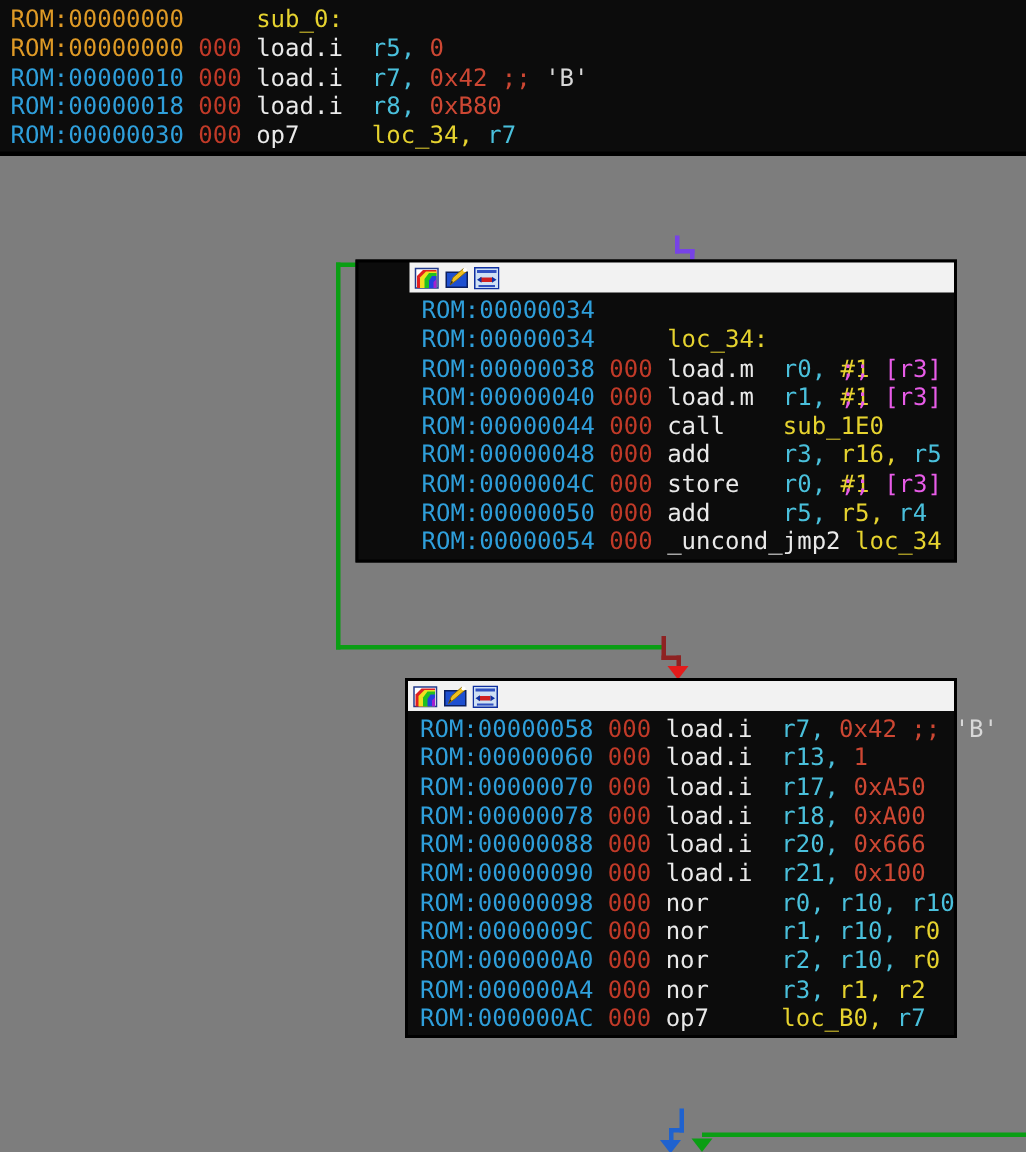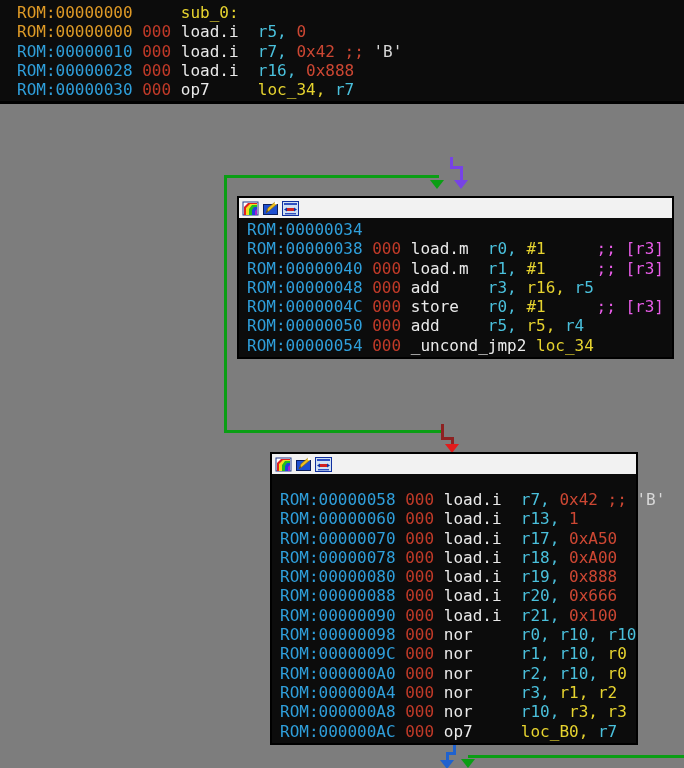--- a/index.html
+++ b/index.html
@@ -62,29 +62,29 @@
     <div class="eseg" style="left: 441px; top: 437px; width: 13px; height: 3px; background: rgb(142, 34, 34);"></div>
     <div class="eseg" style="left: 451px; top: 437px; width: 3px; height: 9px; background: rgb(142, 34, 34);"></div>
     <div class="earrow" style="left: 445px; top: 444px; border-top-color: rgb(227, 27, 27);"></div>
     <div class="eseg" style="left: 453px; top: 739px; width: 3px; height: 16px; background: rgb(31, 98, 207);"></div>
     <div class="eseg" style="left: 446px; top: 752px; width: 10px; height: 3px; background: rgb(31, 98, 207);"></div>
     <div class="eseg" style="left: 446px; top: 752px; width: 3px; height: 9px; background: rgb(31, 98, 207);"></div>
     <div class="earrow" style="left: 440px; top: 760px; border-top-color: rgb(31, 98, 207);"></div>
     <div class="eseg" style="left: 468px; top: 755px; width: 216px; height: 3px; background: rgb(10, 158, 20);"></div>
     <div class="earrow" style="left: 461px; top: 759px; border-top-color: rgb(10, 158, 20);"></div>
     <div class="gnode noborder-top" style="left: 0px; top: 0px; width: 684px;">
-      <div class="code" style="padding-left: 17px; padding-top: 3px;">
+      <div class="code" style="padding-left: 7px; padding-top: 3px;">
         <div class="line"><span class="ah">ROM:00000000</span><span class="p">     </span><span class="l">sub_0:</span></div>
         <div class="line"><span class="ah">ROM:00000000</span><span class="p"> </span><span class="b">000</span><span class="p"> </span><span class="m">load.i  </span><span class="r">r5, </span><span class="n">0</span></div>
         <div class="line"><span class="a">ROM:00000010</span><span class="p"> </span><span class="b">000</span><span class="p"> </span><span class="m">load.i  </span><span class="r">r7, </span><span class="n">0x42</span><span class="n"> ;; </span><span class="ch">'B'</span></div>
-        <div class="line"><span class="a">ROM:00000028</span><span class="p"> </span><span class="b">000</span><span class="p"> </span><span class="m">load.i  </span><span class="r">r16, </span><span class="n">0x888</span></div>
+        <div class="line"><span class="a">ROM:00000018</span><span class="p"> </span><span class="b">000</span><span class="p"> </span><span class="m">load.i  </span><span class="r">r8, </span><span class="n">0xB80</span></div>
         <div class="line"><span class="a">ROM:00000030</span><span class="p"> </span><span class="b">000</span><span class="p"> </span><span class="m">op7     </span><span class="l">loc_34</span><span class="l">, </span><span class="r">r7</span></div>
       </div>
     </div>
-    <div class="gnode" style="left: 237px; top: 196px; width: 437px;">
+    <div class="gnode" style="left: 237px; top: 173px; width: 401px; padding-left: 34px;">
       <div class="titlebar">
         <span class="nicon">
           <svg width="17" height="15">
             <rect x="0.5" y="0.5" width="16" height="14" fill="#223a8c"></rect>
             <rect x="1.5" y="1.5" width="14" height="12" fill="#fff"></rect>
             <polygon points="2,14 2,6 6,2 15,2 15,14" fill="#e02020"></polygon>
             <polygon points="4,14 4,7 8,3 15,3 15,14" fill="#f0e020"></polygon>
             <polygon points="7,14 7,8 10,4 15,4 15,14" fill="#20c020"></polygon>
             <polygon points="10,14 10,9 12,6 15,6 15,14" fill="#2040e0"></polygon>
             <polygon points="13,14 13,10 15,8 15,14" fill="#a020d0"></polygon>
@@ -104,22 +104,24 @@
             <rect x="2" y="2" width="13" height="2" fill="#3050c0"></rect>
             <rect x="4" y="7" width="8" height="3" fill="#d02020"></rect>
             <polygon points="2,8.5 5,6.5 5,10.5" fill="#1030a0"></polygon>
             <polygon points="15,8.5 12,6.5 12,10.5" fill="#1030a0"></polygon>
             <rect x="3" y="12" width="11" height="1.4" fill="#3050c0"></rect>
           </svg>
         </span>
       </div>
       <div class="code" style="padding-left: 8px; padding-top: 2px;">
         <div class="line"><span class="a">ROM:00000034</span></div>
+        <div class="line"><span class="a">ROM:00000034</span><span class="p">     </span><span class="l">loc_34:</span></div>
         <div class="line"><span class="a">ROM:00000038</span><span class="p"> </span><span class="b">000</span><span class="p"> </span><span class="m">load.m  </span><span class="r">r0, </span><span class="ry">#1</span><span class="rc"><span class="c">;; [r3]</span></span></div>
         <div class="line"><span class="a">ROM:00000040</span><span class="p"> </span><span class="b">000</span><span class="p"> </span><span class="m">load.m  </span><span class="r">r1, </span><span class="ry">#1</span><span class="rc"><span class="c">;; [r3]</span></span></div>
+        <div class="line"><span class="a">ROM:00000044</span><span class="p"> </span><span class="b">000</span><span class="p"> </span><span class="m">call    </span><span class="l">sub_1E0</span></div>
         <div class="line"><span class="a">ROM:00000048</span><span class="p"> </span><span class="b">000</span><span class="p"> </span><span class="m">add     </span><span class="r">r3, </span><span class="ry">r16, </span><span class="r">r5</span></div>
         <div class="line"><span class="a">ROM:0000004C</span><span class="p"> </span><span class="b">000</span><span class="p"> </span><span class="m">store   </span><span class="r">r0, </span><span class="ry">#1</span><span class="rc"><span class="c">;; [r3]</span></span></div>
         <div class="line"><span class="a">ROM:00000050</span><span class="p"> </span><span class="b">000</span><span class="p"> </span><span class="m">add     </span><span class="r">r5, </span><span class="ry">r5, </span><span class="r">r4</span></div>
         <div class="line"><span class="a">ROM:00000054</span><span class="p"> </span><span class="b">000</span><span class="p"> </span><span class="m">_uncond_jmp2 </span><span class="l">loc_34</span></div>
       </div>
     </div>
     <div class="gnode" style="left: 270px; top: 452px; width: 368px;">
       <div class="titlebar">
         <span class="nicon">
           <svg width="17" height="15">
@@ -144,29 +146,27 @@
           <svg width="17" height="15">
             <rect x="0.5" y="0.5" width="16" height="14" fill="#cfe0f4" stroke="#1030a0"></rect>
             <rect x="2" y="2" width="13" height="2" fill="#3050c0"></rect>
             <rect x="4" y="7" width="8" height="3" fill="#d02020"></rect>
             <polygon points="2,8.5 5,6.5 5,10.5" fill="#1030a0"></polygon>
             <polygon points="15,8.5 12,6.5 12,10.5" fill="#1030a0"></polygon>
             <rect x="3" y="12" width="11" height="1.4" fill="#3050c0"></rect>
           </svg>
         </span>
       </div>
-      <div class="code" style="padding-left: 8px; padding-top: 16px;">
+      <div class="code" style="padding-left: 8px; padding-top: 2px;">
         <div class="line"><span class="a">ROM:00000058</span><span class="p"> </span><span class="b">000</span><span class="p"> </span><span class="m">load.i  </span><span class="r">r7, </span><span class="n">0x42</span><span class="n"> ;; </span><span class="ch">'B'</span></div>
         <div class="line"><span class="a">ROM:00000060</span><span class="p"> </span><span class="b">000</span><span class="p"> </span><span class="m">load.i  </span><span class="r">r13, </span><span class="n">1</span></div>
         <div class="line"><span class="a">ROM:00000070</span><span class="p"> </span><span class="b">000</span><span class="p"> </span><span class="m">load.i  </span><span class="r">r17, </span><span class="n">0xA50</span></div>
         <div class="line"><span class="a">ROM:00000078</span><span class="p"> </span><span class="b">000</span><span class="p"> </span><span class="m">load.i  </span><span class="r">r18, </span><span class="n">0xA00</span></div>
-        <div class="line"><span class="a">ROM:00000080</span><span class="p"> </span><span class="b">000</span><span class="p"> </span><span class="m">load.i  </span><span class="r">r19, </span><span class="n">0x888</span></div>
         <div class="line"><span class="a">ROM:00000088</span><span class="p"> </span><span class="b">000</span><span class="p"> </span><span class="m">load.i  </span><span class="r">r20, </span><span class="n">0x666</span></div>
         <div class="line"><span class="a">ROM:00000090</span><span class="p"> </span><span class="b">000</span><span class="p"> </span><span class="m">load.i  </span><span class="r">r21, </span><span class="n">0x100</span></div>
         <div class="line"><span class="a">ROM:00000098</span><span class="p"> </span><span class="b">000</span><span class="p"> </span><span class="m">nor     </span><span class="r">r0, </span><span class="r">r10, </span><span class="r">r10</span></div>
         <div class="line"><span class="a">ROM:0000009C</span><span class="p"> </span><span class="b">000</span><span class="p"> </span><span class="m">nor     </span><span class="r">r1, </span><span class="r">r10, </span><span class="ry">r0</span></div>
         <div class="line"><span class="a">ROM:000000A0</span><span class="p"> </span><span class="b">000</span><span class="p"> </span><span class="m">nor     </span><span class="r">r2, </span><span class="r">r10, </span><span class="ry">r0</span></div>
         <div class="line"><span class="a">ROM:000000A4</span><span class="p"> </span><span class="b">000</span><span class="p"> </span><span class="m">nor     </span><span class="r">r3, </span><span class="ry">r1, </span><span class="ry">r2</span></div>
-        <div class="line"><span class="a">ROM:000000A8</span><span class="p"> </span><span class="b">000</span><span class="p"> </span><span class="m">nor     </span><span class="r">r10, </span><span class="ry">r3, </span><span class="ry">r3</span></div>
         <div class="line"><span class="a">ROM:000000AC</span><span class="p"> </span><span class="b">000</span><span class="p"> </span><span class="m">op7     </span><span class="l">loc_B0</span><span class="l">, </span><span class="r">r7</span></div>
       </div>
     </div>
   </div>
 
 </body></html>

